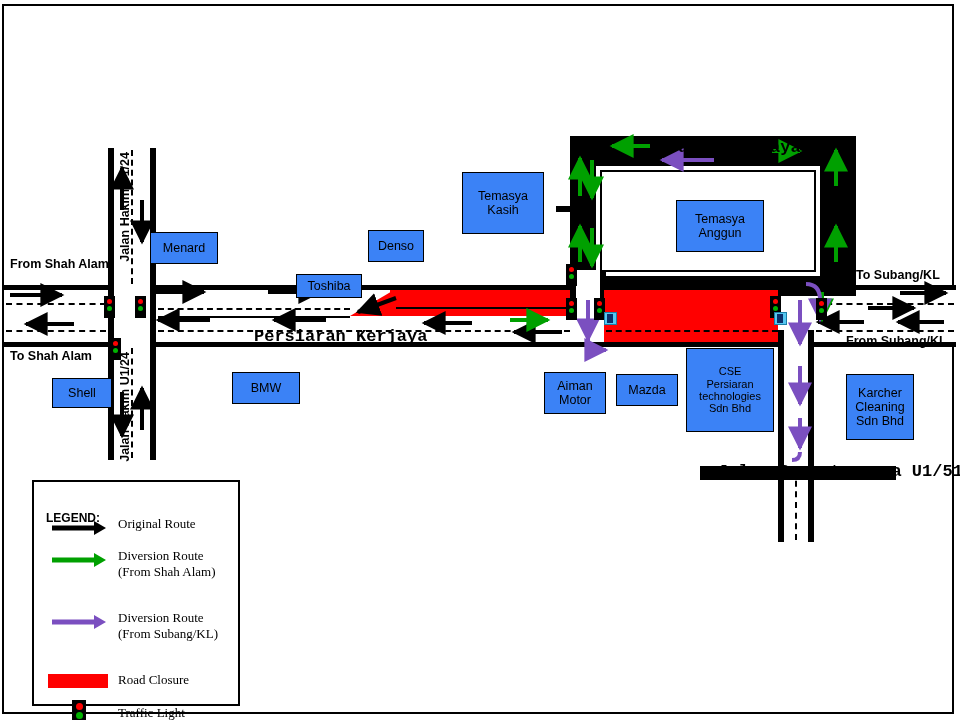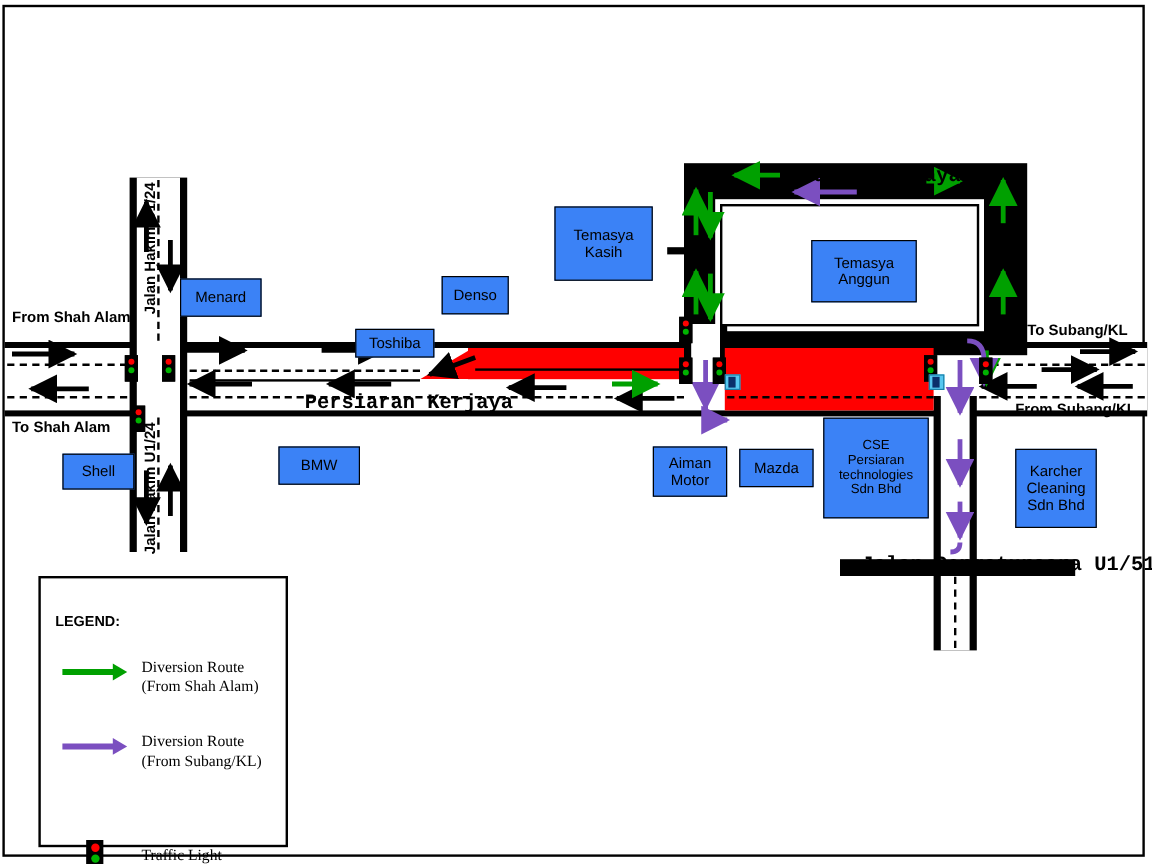--- a/index.html
+++ b/index.html
@@ -209,39 +209,50 @@
 Persiaran
 technologies
 Sdn Bhd</div>
   <div class="lbl" style="left:846px;top:374px;width:68px;height:66px;white-space:pre-line;">Karcher
 Cleaning
 Sdn Bhd</div>
 
   <div class="legend">
     <div class="legend-title">LEGEND:</div>
 
+    <div class="legend-row" style="top:34px;">
+      <svg class="swatch" viewBox="0 0 60 20">
+        <line x1="4" y1="10" x2="48" y2="10" stroke="#000" stroke-width="5"></line>
+        <path d="M46,3 L58,10 L46,17 z" fill="#000"></path>
+      </svg>
+      <div class="legend-text" style="white-space:pre-line;">Original Route</div>
+    </div>
 
     <div class="legend-row" style="top:66px;height:36px;">
       <svg class="swatch" viewBox="0 0 60 20">
         <line x1="4" y1="10" x2="48" y2="10" stroke="#00a000" stroke-width="5"></line>
         <path d="M46,3 L58,10 L46,17 z" fill="#00a000"></path>
       </svg>
       <div class="legend-text" style="white-space:pre-line;">Diversion Route
 (From Shah Alam)</div>
     </div>
 
     <div class="legend-row" style="top:128px;height:36px;">
       <svg class="swatch" viewBox="0 0 60 20">
         <line x1="4" y1="10" x2="48" y2="10" stroke="#7b4fc0" stroke-width="5"></line>
         <path d="M46,3 L58,10 L46,17 z" fill="#7b4fc0"></path>
       </svg>
       <div class="legend-text" style="white-space:pre-line;">Diversion Route
 (From Subang/KL)</div>
     </div>
 
+    <div class="legend-row" style="top:188px;">
+      <div class="swatch" style="background:#ff0000;height:14px;top:4px;"></div>
+      <div class="legend-text" style="top:2px;">Road Closure</div>
+    </div>
 
     <div class="legend-row" style="top:218px;">
       <div class="tl" style="left:26px;top:0;width:14px;height:26px;">
         <i class="r" style="width:7px;height:7px;"></i>
           <i class="g" style="width:7px;height:7px;"></i>
       </div>
       <div class="legend-text" style="top:5px;">Traffic Light</div>
     </div>
 
   </div>

